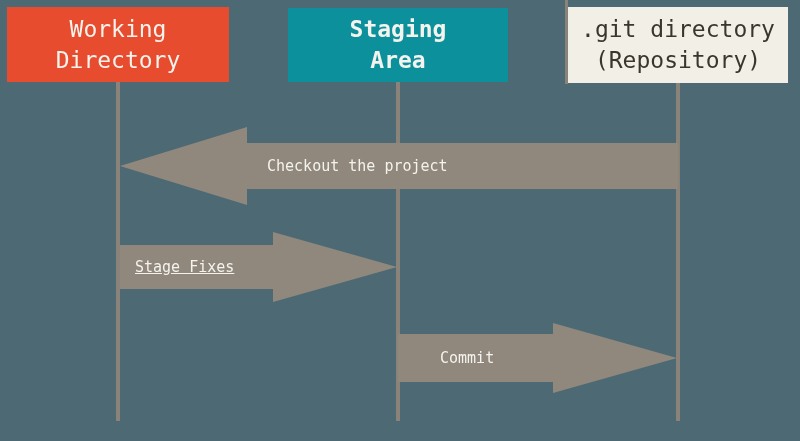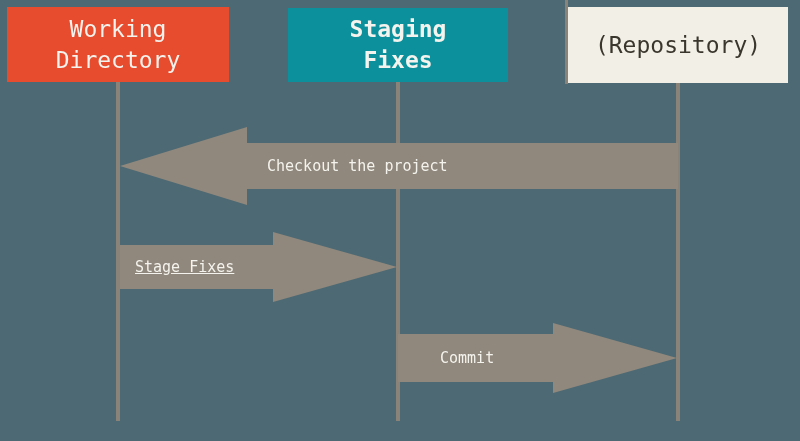--- a/index.html
+++ b/index.html
@@ -61,24 +61,25 @@
 
   <div class="edge-line"></div>
 
   <div class="box box-working">
     <span>Working</span>
     <span>Directory</span>
   </div>
 
   <div class="box box-staging">
     <span>Staging</span>
-    <span>Fixes</span>
+    <span>Area</span>
   </div>
 
   <div class="box box-gitdir">
+    <span>.git directory</span>
     <span>(Repository)</span>
   </div>
 
   <div class="lifeline lifeline-working"></div>
   <div class="lifeline lifeline-staging"></div>
   <div class="lifeline lifeline-git"></div>
 
   <div>
     <div class="shaft shaft-checkout"></div>
     <div class="head head-checkout"></div>

